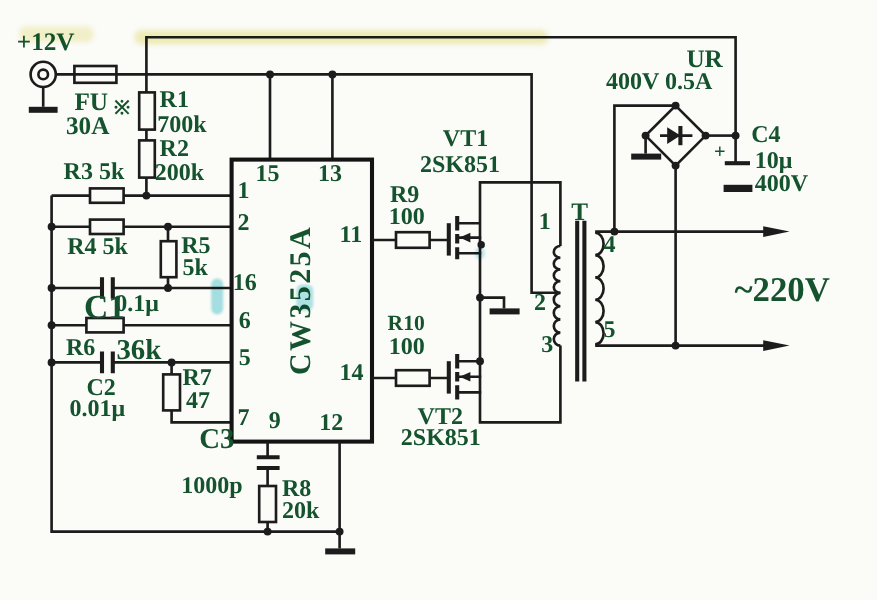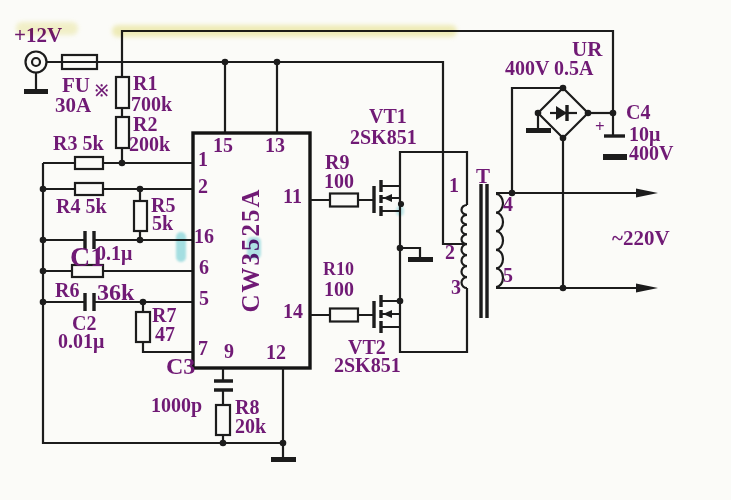--- a/index.html
+++ b/index.html
@@ -1,19 +1,19 @@
 <!DOCTYPE html>
 <html><head>
 <meta charset="utf-8">
 <style>
   html,body{margin:0;padding:0;background:#e8e8e8;}
   .canvas{
     position:relative;width:731px;height:500px;margin:0 auto;
     background:#fbfbf8;overflow:hidden;
-    font-family:"Liberation Serif", serif;color:#701a75;
+    font-family:"Liberation Serif", serif;color:#14532d;
   }
   svg{position:absolute;left:0;top:0;}
   svg .w{fill:none;stroke:#1c1c1c;stroke-width:2.2;}
   svg .w3{fill:none;stroke:#1c1c1c;stroke-width:3.4;}
   svg .comp{fill:#fbfbf8;stroke:#1c1c1c;stroke-width:2.2;}
   svg .icbox{fill:#fbfbf8;stroke:#141414;stroke-width:3.4;}
   svg .dot{fill:#1c1c1c;stroke:none;}
   svg .blk{fill:#1c1c1c;stroke:none;}
   .lb{
     position:absolute;white-space:nowrap;font-weight:bold;
@@ -243,21 +243,21 @@
 <span class="lb" style="left:503px;top:265px;font-size:20px">5</span>
 
 <span class="lb" style="left:572px;top:39px;font-size:21px">UR</span>
 <span class="lb" style="left:505px;top:58px;font-size:20px">400V 0.5A</span>
 
 <span class="lb" style="left:626px;top:102px;font-size:20px">C4</span>
 <span class="lb" style="left:595px;top:118px;font-size:17px">+</span>
 <span class="lb" style="left:629px;top:124px;font-size:20px">10μ</span>
 <span class="lb" style="left:629px;top:143px;font-size:20px">400V</span>
 
-<span class="lb" style="left:612px;top:228px;font-size:21px">~220V</span>
+<span class="lb" style="left:612px;top:228px;font-size:29px">~220V</span>
 
 <span class="lb" style="left:166px;top:354px;font-size:24px">C3</span>
 <span class="lb" style="left:151px;top:395px;font-size:20px">1000p</span>
 <span class="lb" style="left:235px;top:397px;font-size:20px">R8</span>
 <span class="lb" style="left:235px;top:416px;font-size:20px">20k</span>
 
 <div class="smudge" style="left:112px;top:25px;width:345px;height:12px;background:rgba(222,214,90,.40);border-radius:6px;filter:blur(2px);"></div>
 <div class="smudge" style="left:16px;top:22px;width:62px;height:13px;background:rgba(222,214,90,.30);border-radius:6px;filter:blur(2px);"></div>
 <div class="smudge" style="left:176px;top:232px;width:10px;height:30px;background:rgba(60,190,205,.45);border-radius:5px;filter:blur(1px);"></div>
 <div class="smudge" style="left:247px;top:237px;width:14px;height:22px;background:rgba(60,190,205,.40);border-radius:5px;filter:blur(1px);"></div>

